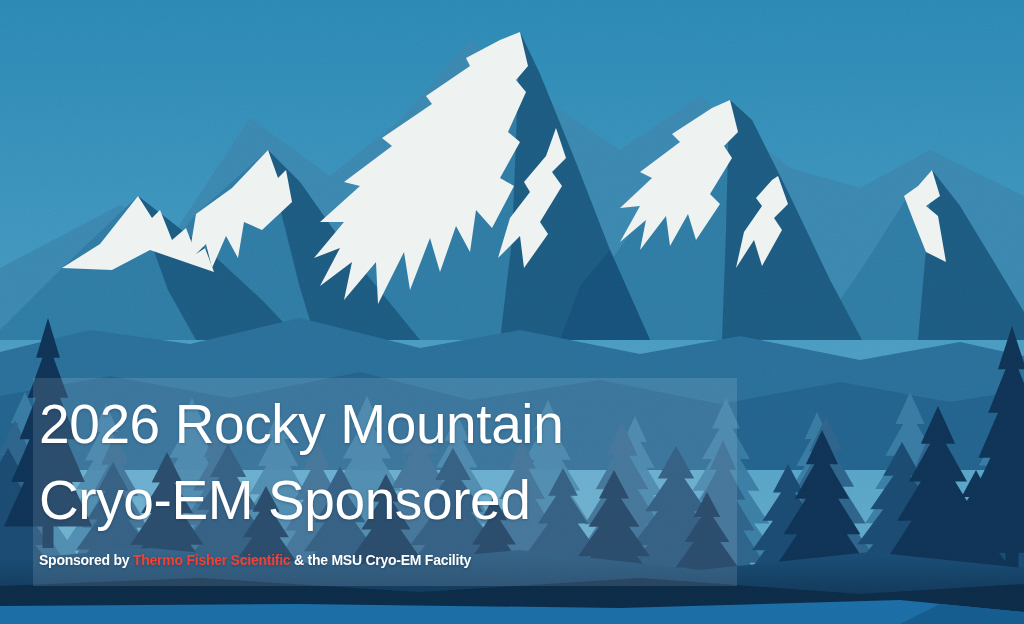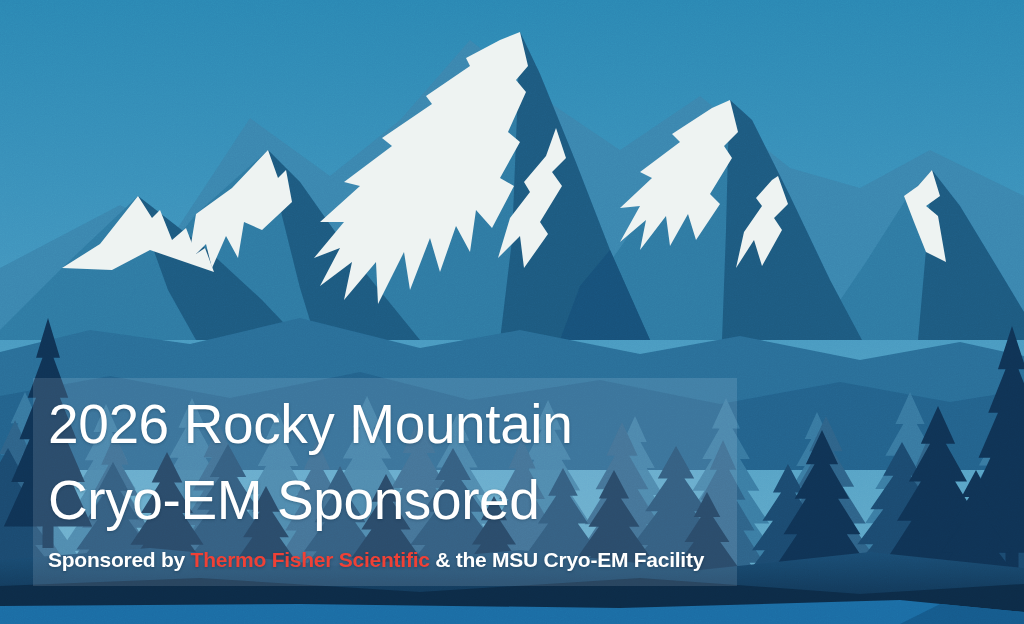--- a/index.html
+++ b/index.html
@@ -57,21 +57,21 @@
     backdrop-filter: none;
   }
 
   .title-block {
     position: absolute;
     left: 33px;
     top: 378px;
     width: 704px;
     height: 208px;
     box-sizing: border-box;
-    padding: 8px 0 0 15px;
+    padding: 8px 0 0 6px;
     display: flex;
     flex-direction: column;
     justify-content: flex-start;
   }
 
   .title-line {
     color: #ffffff;
     font-family: "Liberation Sans", sans-serif;
     font-weight: 300;
     font-size: 55px;
@@ -79,21 +79,21 @@
     letter-spacing: -0.4px;
     white-space: nowrap;
     text-shadow: 0 1px 3px rgba(8,32,52,0.30);
   }
 
   .sponsor-line {
     margin-top: 9px;
     color: #ffffff;
     font-family: "Liberation Sans", sans-serif;
     font-weight: 700;
-    font-size: 21px;
+    font-size: 14px;
     line-height: 26px;
     letter-spacing: -0.25px;
     white-space: nowrap;
     text-shadow: 0 1px 3px rgba(8,32,52,0.35);
   }
 
   .brand {
     color: #ef4136;
   }
 </style>

